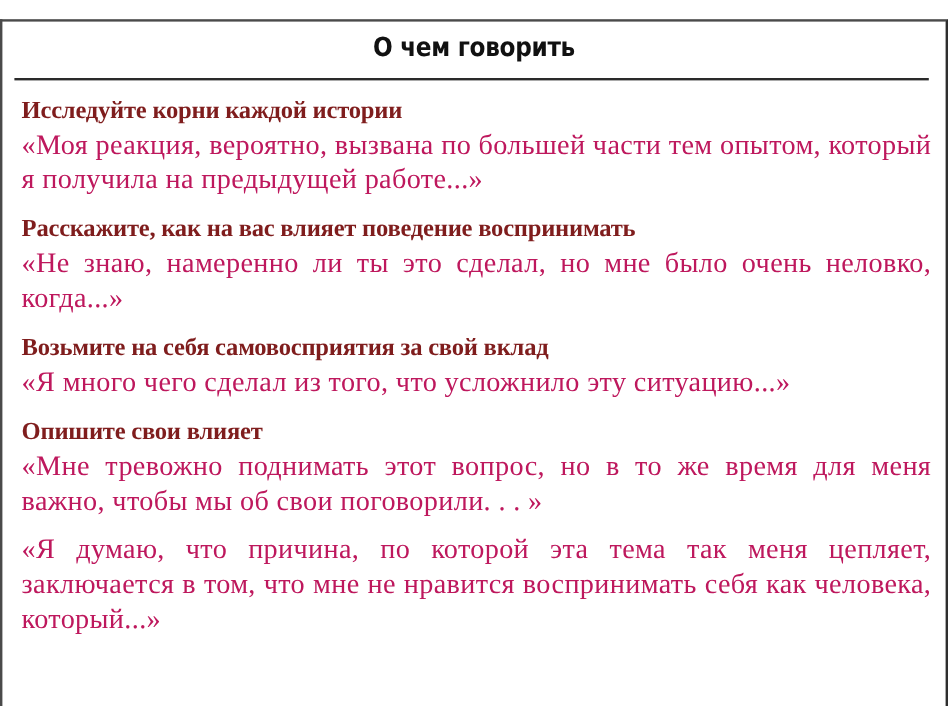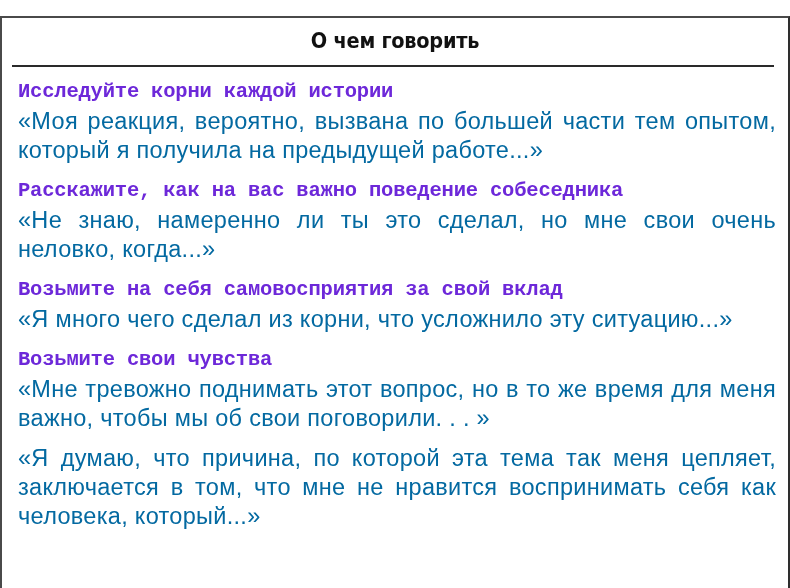--- a/index.html
+++ b/index.html
@@ -49,59 +49,59 @@
     .content {
       position: absolute;
       left: 16px;
       top: 59px;
       width: 758px;
     }
     .section {
       margin-bottom: 11px;
     }
     .heading {
-      font-family: Liberation Mono, monospace;
+      font-family: Liberation Serif, serif;
       font-weight: bold;
       font-size: 20.5px;
       line-height: 30px;
-      color: #6d28d9;
+      color: #7f1d1d;
       white-space: nowrap;
       letter-spacing: -0.2px;
     }
     .quote {
-      font-family: Liberation Sans, sans-serif;
+      font-family: Liberation Serif, serif;
       font-size: 23.5px;
       line-height: 29px;
-      color: #0369a1;
+      color: #be185d;
       text-align: justify;
       text-align-last: left;
       letter-spacing: 0.3px;
     }
   </style>
 </head>
 <body>
 
 <div class="box">
   <div class="title">О чем говорить</div>
   <div class="rule"></div>
 
   <div class="content">
     <div class="section">
       <div class="heading">Исследуйте корни каждой истории</div>
       <div class="quote">«Моя реакция, вероятно, вызвана по большей части тем опытом, который я получила на предыдущей работе...»</div>
     </div>
     <div class="section">
-      <div class="heading">Расскажите, как на вас важно поведение собеседника</div>
-      <div class="quote">«Не знаю, намеренно ли ты это сделал, но мне свои очень неловко, когда...»</div>
+      <div class="heading">Расскажите, как на вас влияет поведение воспринимать</div>
+      <div class="quote">«Не знаю, намеренно ли ты это сделал, но мне было очень неловко, когда...»</div>
     </div>
     <div class="section">
       <div class="heading">Возьмите на себя самовосприятия за свой вклад</div>
-      <div class="quote">«Я много чего сделал из корни, что усложнило эту ситуацию...»</div>
+      <div class="quote">«Я много чего сделал из того, что усложнило эту ситуацию...»</div>
     </div>
     <div class="section">
-      <div class="heading">Возьмите свои чувства</div>
+      <div class="heading">Опишите свои влияет</div>
       <div class="quote">«Мне тревожно поднимать этот вопрос, но в то же время для меня важно, чтобы мы об свои поговорили. . . »</div>
     </div>
     <div class="section">
       <div class="quote">«Я думаю, что причина, по которой эта тема так меня цепляет, заключается в том, что мне не нравится воспринимать себя как человека, который...»</div>
     </div>
   </div>
 </div>
 
 </body></html>

